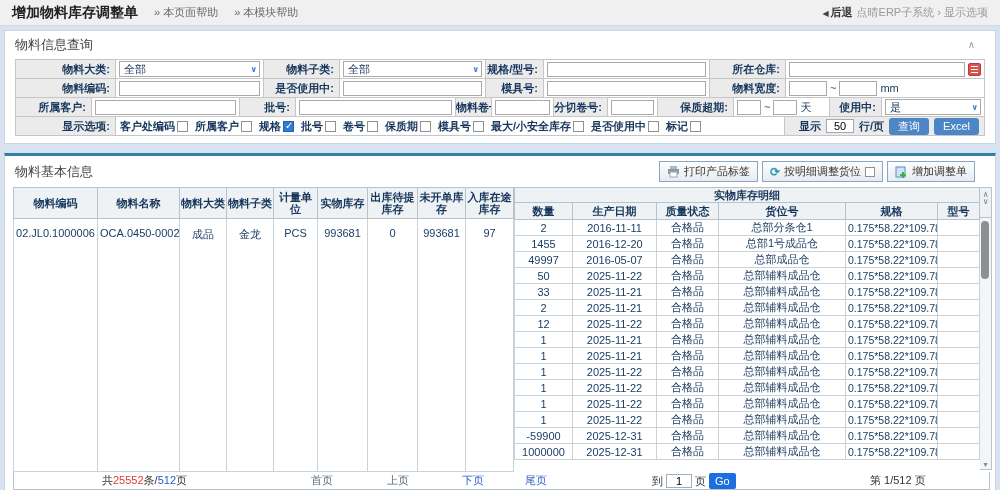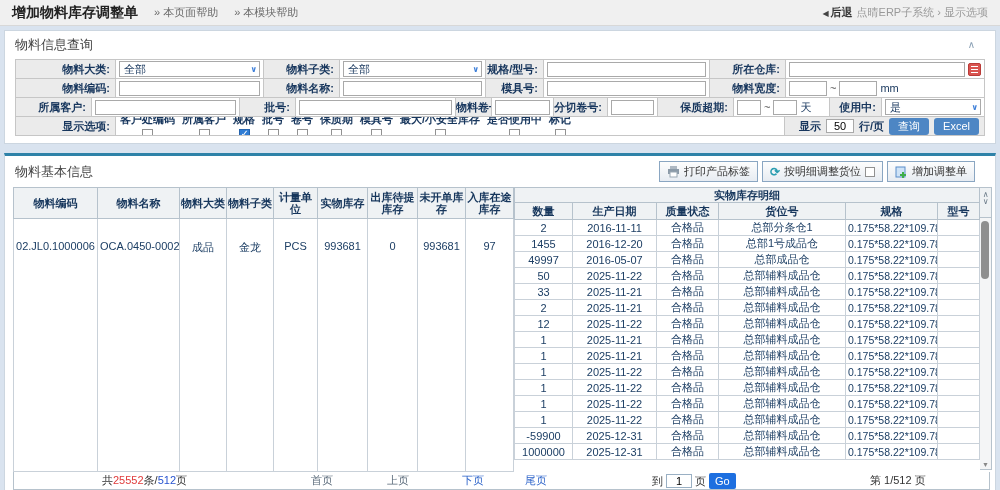--- a/index.html
+++ b/index.html
@@ -36,21 +36,21 @@
   .tilde { color:#555; }
   .red-ico { width:13px; height:13px; flex:none; border-radius:2px; background:#d9534f; border:1px solid #b93b38; cursor:pointer;
              background-image:linear-gradient(#d9534f 2px, #fff 2px, #fff 3px, #d9534f 3px, #d9534f 5px, #fff 5px, #fff 6px, #d9534f 6px, #d9534f 8px, #fff 8px, #fff 9px, #d9534f 9px); background-size:7px 11px; background-position:2px 0; background-repeat:no-repeat; }
 
   
   .w-l1{width:100px} .w-f1{width:148px} .w-l2{width:76px} .w-f2{width:146px} .w-l3{width:58px} .w-f3{width:166px} .w-l4{width:76px}
   
   .r3-l1{width:76px}.r3-f1{width:148px}.r3-l2{width:56px}.r3-f2{width:160px}.r3-l3{width:36px}.r3-f3{width:62px}.r3-l4{width:54px}.r3-f4{width:50px}.r3-l5{width:76px}.r3-f5{width:96px}.r3-l6{width:52px}
   
   .cbarea { flex:1; display:flex; align-items:center; padding:0 4px; gap:7px; background:#fff; overflow:hidden; }
-  .cbitem { display:inline-flex; align-items:center; gap:2px; color:#17365d; font-weight:bold; white-space:nowrap;flex-direction:column; }
+  .cbitem { display:inline-flex; align-items:center; gap:2px; color:#17365d; font-weight:bold; white-space:nowrap; }
   .cbbox { width:11px; height:11px; border:1px solid #919191; background:#fff; display:inline-block; position:relative; cursor:pointer; }
   .cbbox.checked { background:#2f7cd4; border-color:#2463ad; }
   .cbbox.checked::after { content:"✓"; position:absolute; left:1px; top:-2px; color:#fff; font-size:10px; }
   .right-tools { width:200px; flex:none; background:#ebebeb; border-left:1px solid #c6c6c6; display:flex; align-items:center; justify-content:flex-end; gap:5px; padding:0 5px; }
   .show-lbl { color:#17365d; font-weight:bold; }
   .pg-size { width:28px; height:14px; border:1px solid #a9a9a9; text-align:center; font-size:11px; }
   .btn-blue { background:#4d86c4; color:#fff; border:none; border-radius:3px; font-size:11px; height:17px; padding:0 9px; cursor:pointer; }
 
   
   .panel-basic { margin-top:9px; border-top:3px solid #2e82a8; padding-bottom:4px; }
@@ -59,21 +59,21 @@
   .tbtn .cb { width:10px; height:10px; border:1px solid #919191; background:#fff; display:inline-block; }
   .ico-refresh { color:#2a9db0; font-weight:bold; font-size:12px; line-height:10px; }
 
   
   .tablewrap { position:relative; margin:1px 8px 0 8px; width:977px; display:flex; align-items:flex-start; }
   table { border-collapse:collapse; table-layout:fixed; }
   th { background:#eff2f4; color:#16365c; font-weight:bold; border:1px solid #b6c2cc; font-size:11px; line-height:12px; padding:1px 0; }
   td { border:1px solid #c9d1d9; color:#1c3e64; text-align:center; font-size:11px; padding:0 2px; overflow:hidden; white-space:nowrap; }
   .ltable { width:492px; }
   .ltable th { height:31px; }
-  .ltable td { height:253px; vertical-align:top; padding-top:21px; }
+  .ltable td { height:253px; vertical-align:top; padding-top:8px; }
   .dtable { width:473px; }
   .dtable .dgroup th { height:13px; }
   .dtable .dsub th { height:17px; }
   .dtable td { height:15.8px; }
   .dtable .spec-cell { font-size:10.5px; }
   
   .scrollstrip { width:12px; height:283px; flex:none; border:1px solid #b6c2cc; border-left:none; background:#f4f5f6; display:flex; flex-direction:column; }
   .splitter { height:30px; background:#eff2f4; border-bottom:1px solid #b6c2cc; color:#6a7a88; font-size:8px; line-height:7px; text-align:center; padding-top:3px; cursor:pointer; }
   .vtrack { flex:1; position:relative; }
   .vthumb { position:absolute; left:1px; top:3px; width:8px; height:58px; background:#8f8f8f; border-radius:4px; cursor:pointer; }
@@ -138,21 +138,21 @@
           <input class="tinput" style="">
           <span class="red-ico"></span>
         </div>
     </div>
 
     <div class="frow">
       <div class="flabel w-l1">物料编码:</div>
       <div class="ffield w-f1">
           <input class="tinput" style="">
         </div>
-      <div class="flabel w-l2">物料名称:</div>
+      <div class="flabel w-l2">是否使用中:</div>
       <div class="ffield w-f2">
           <input class="tinput" style="">
         </div>
       <div class="flabel w-l3">模具号:</div>
       <div class="ffield w-f3">
           <input class="tinput" style="">
         </div>
       <div class="flabel w-l4">物料宽度:</div>
       <div class="ffield grow">
         <input class="tinput small" style="">

